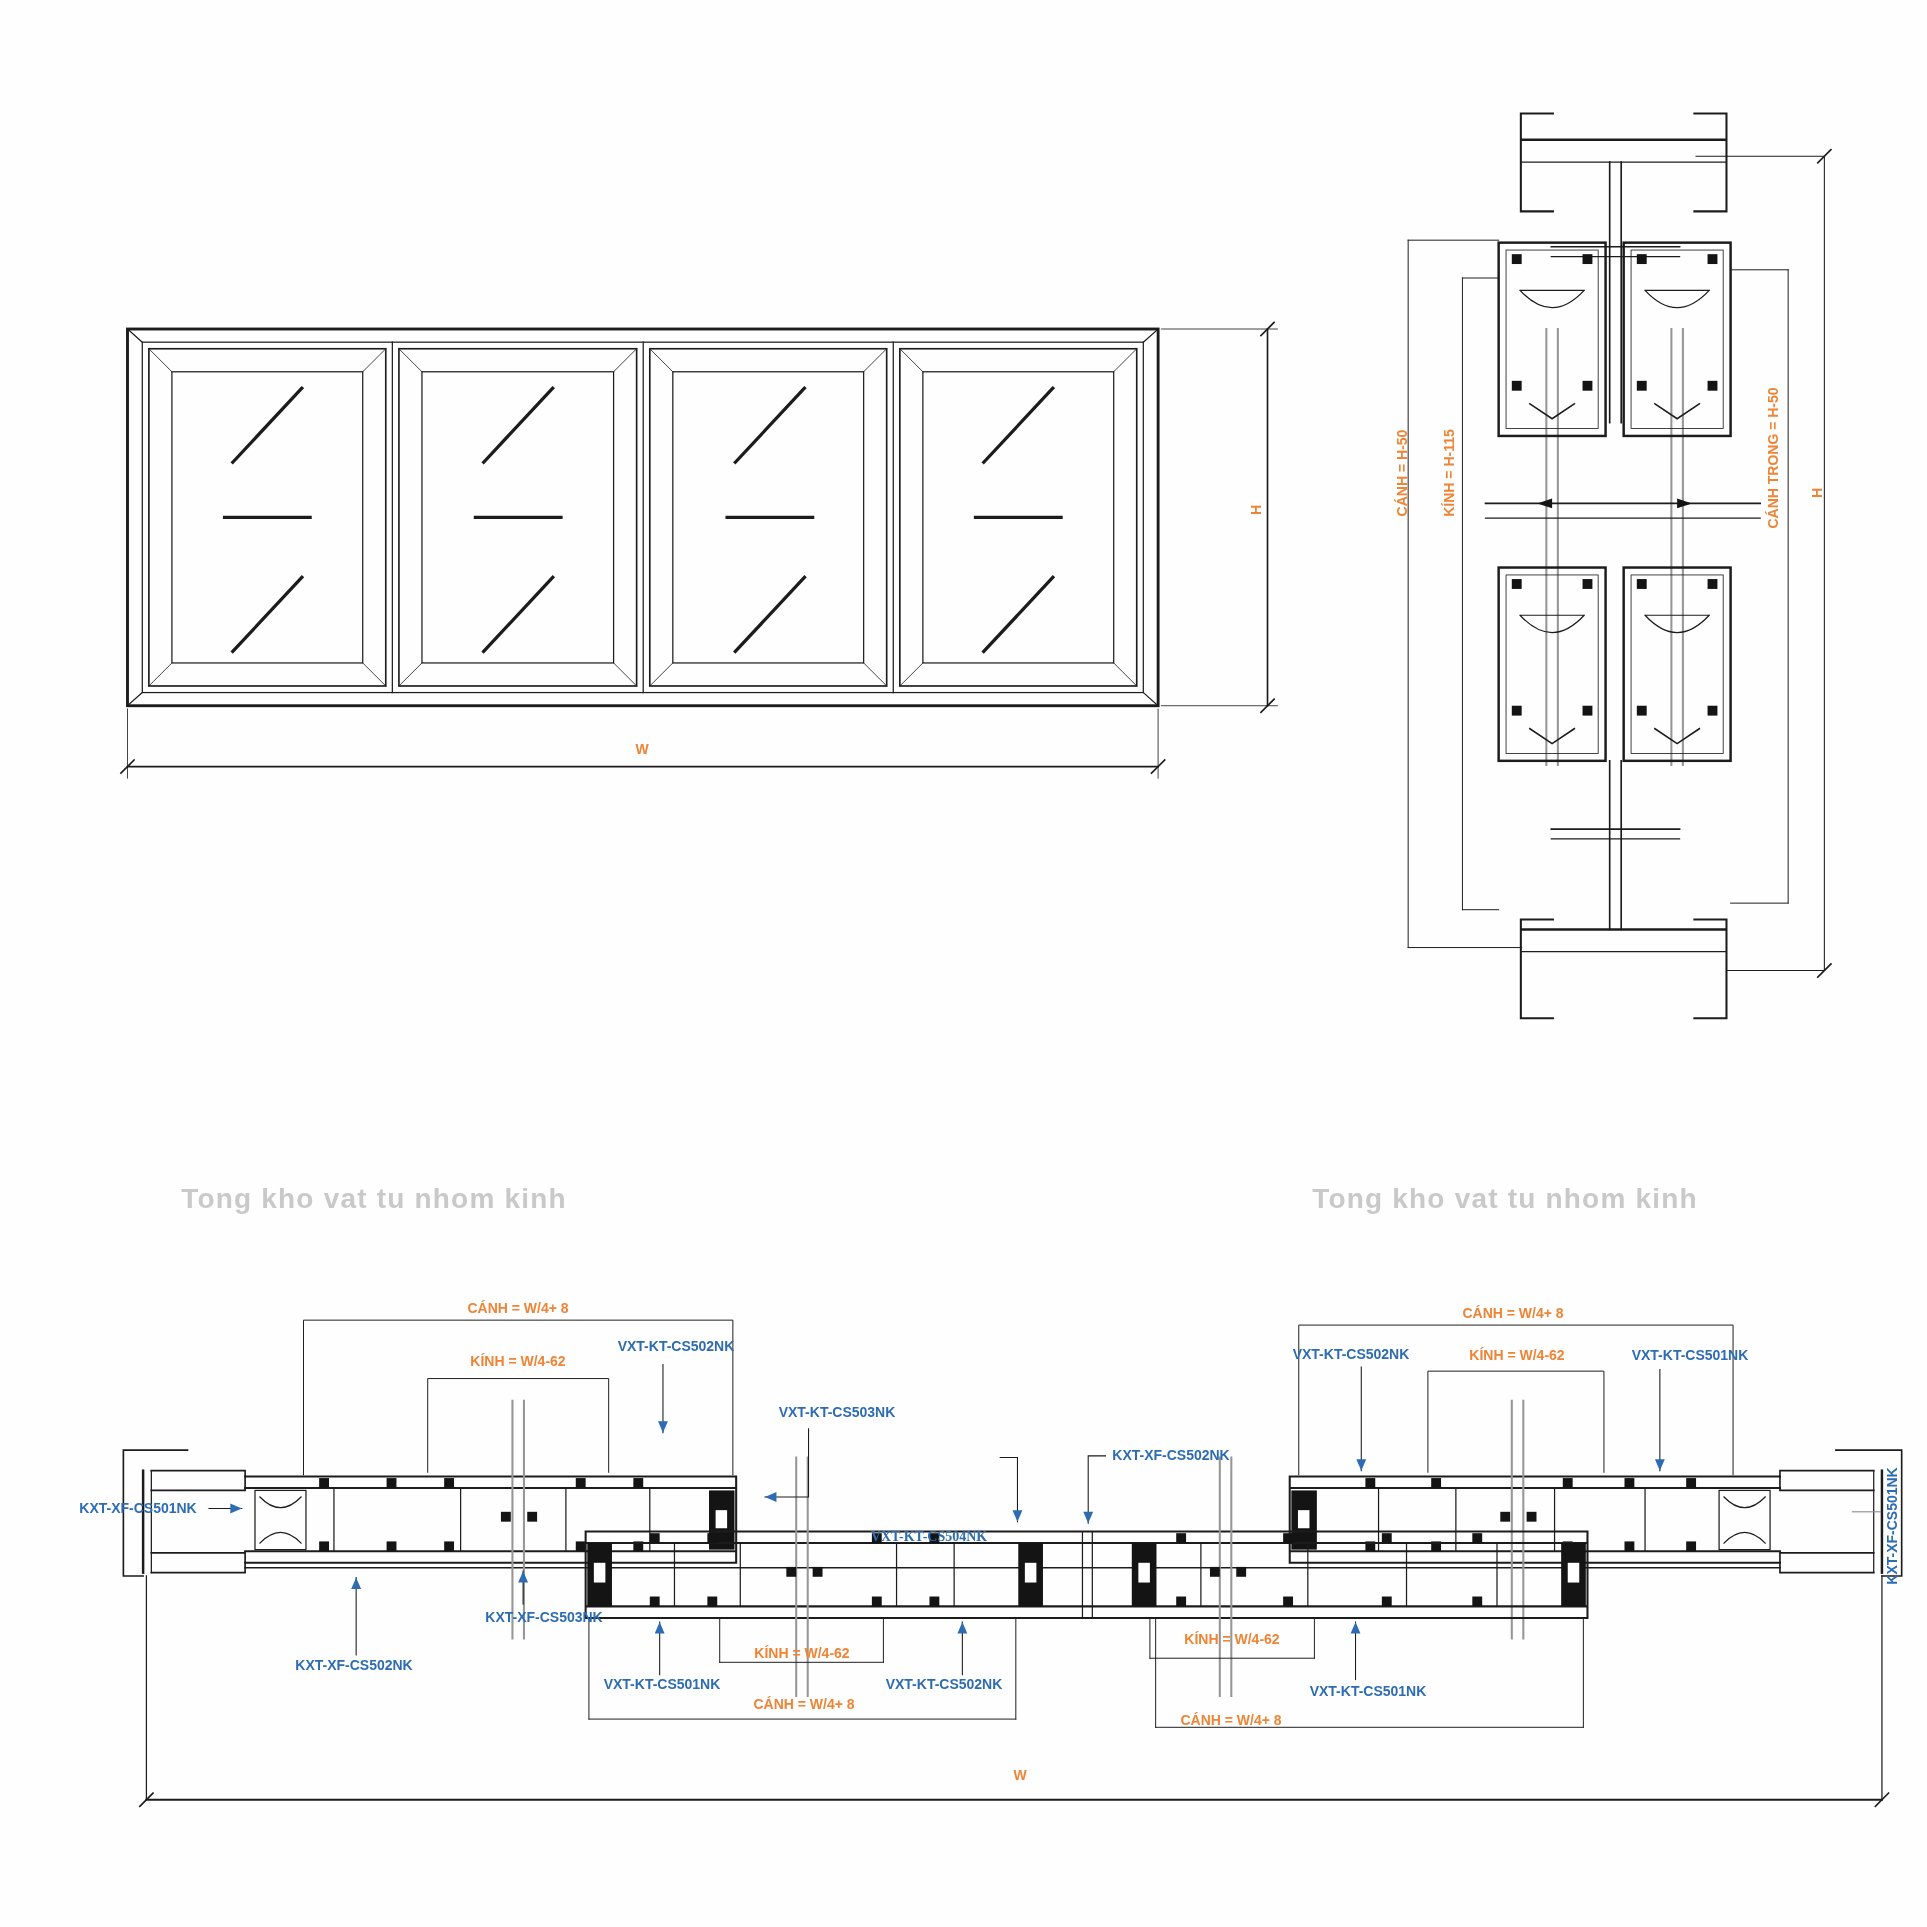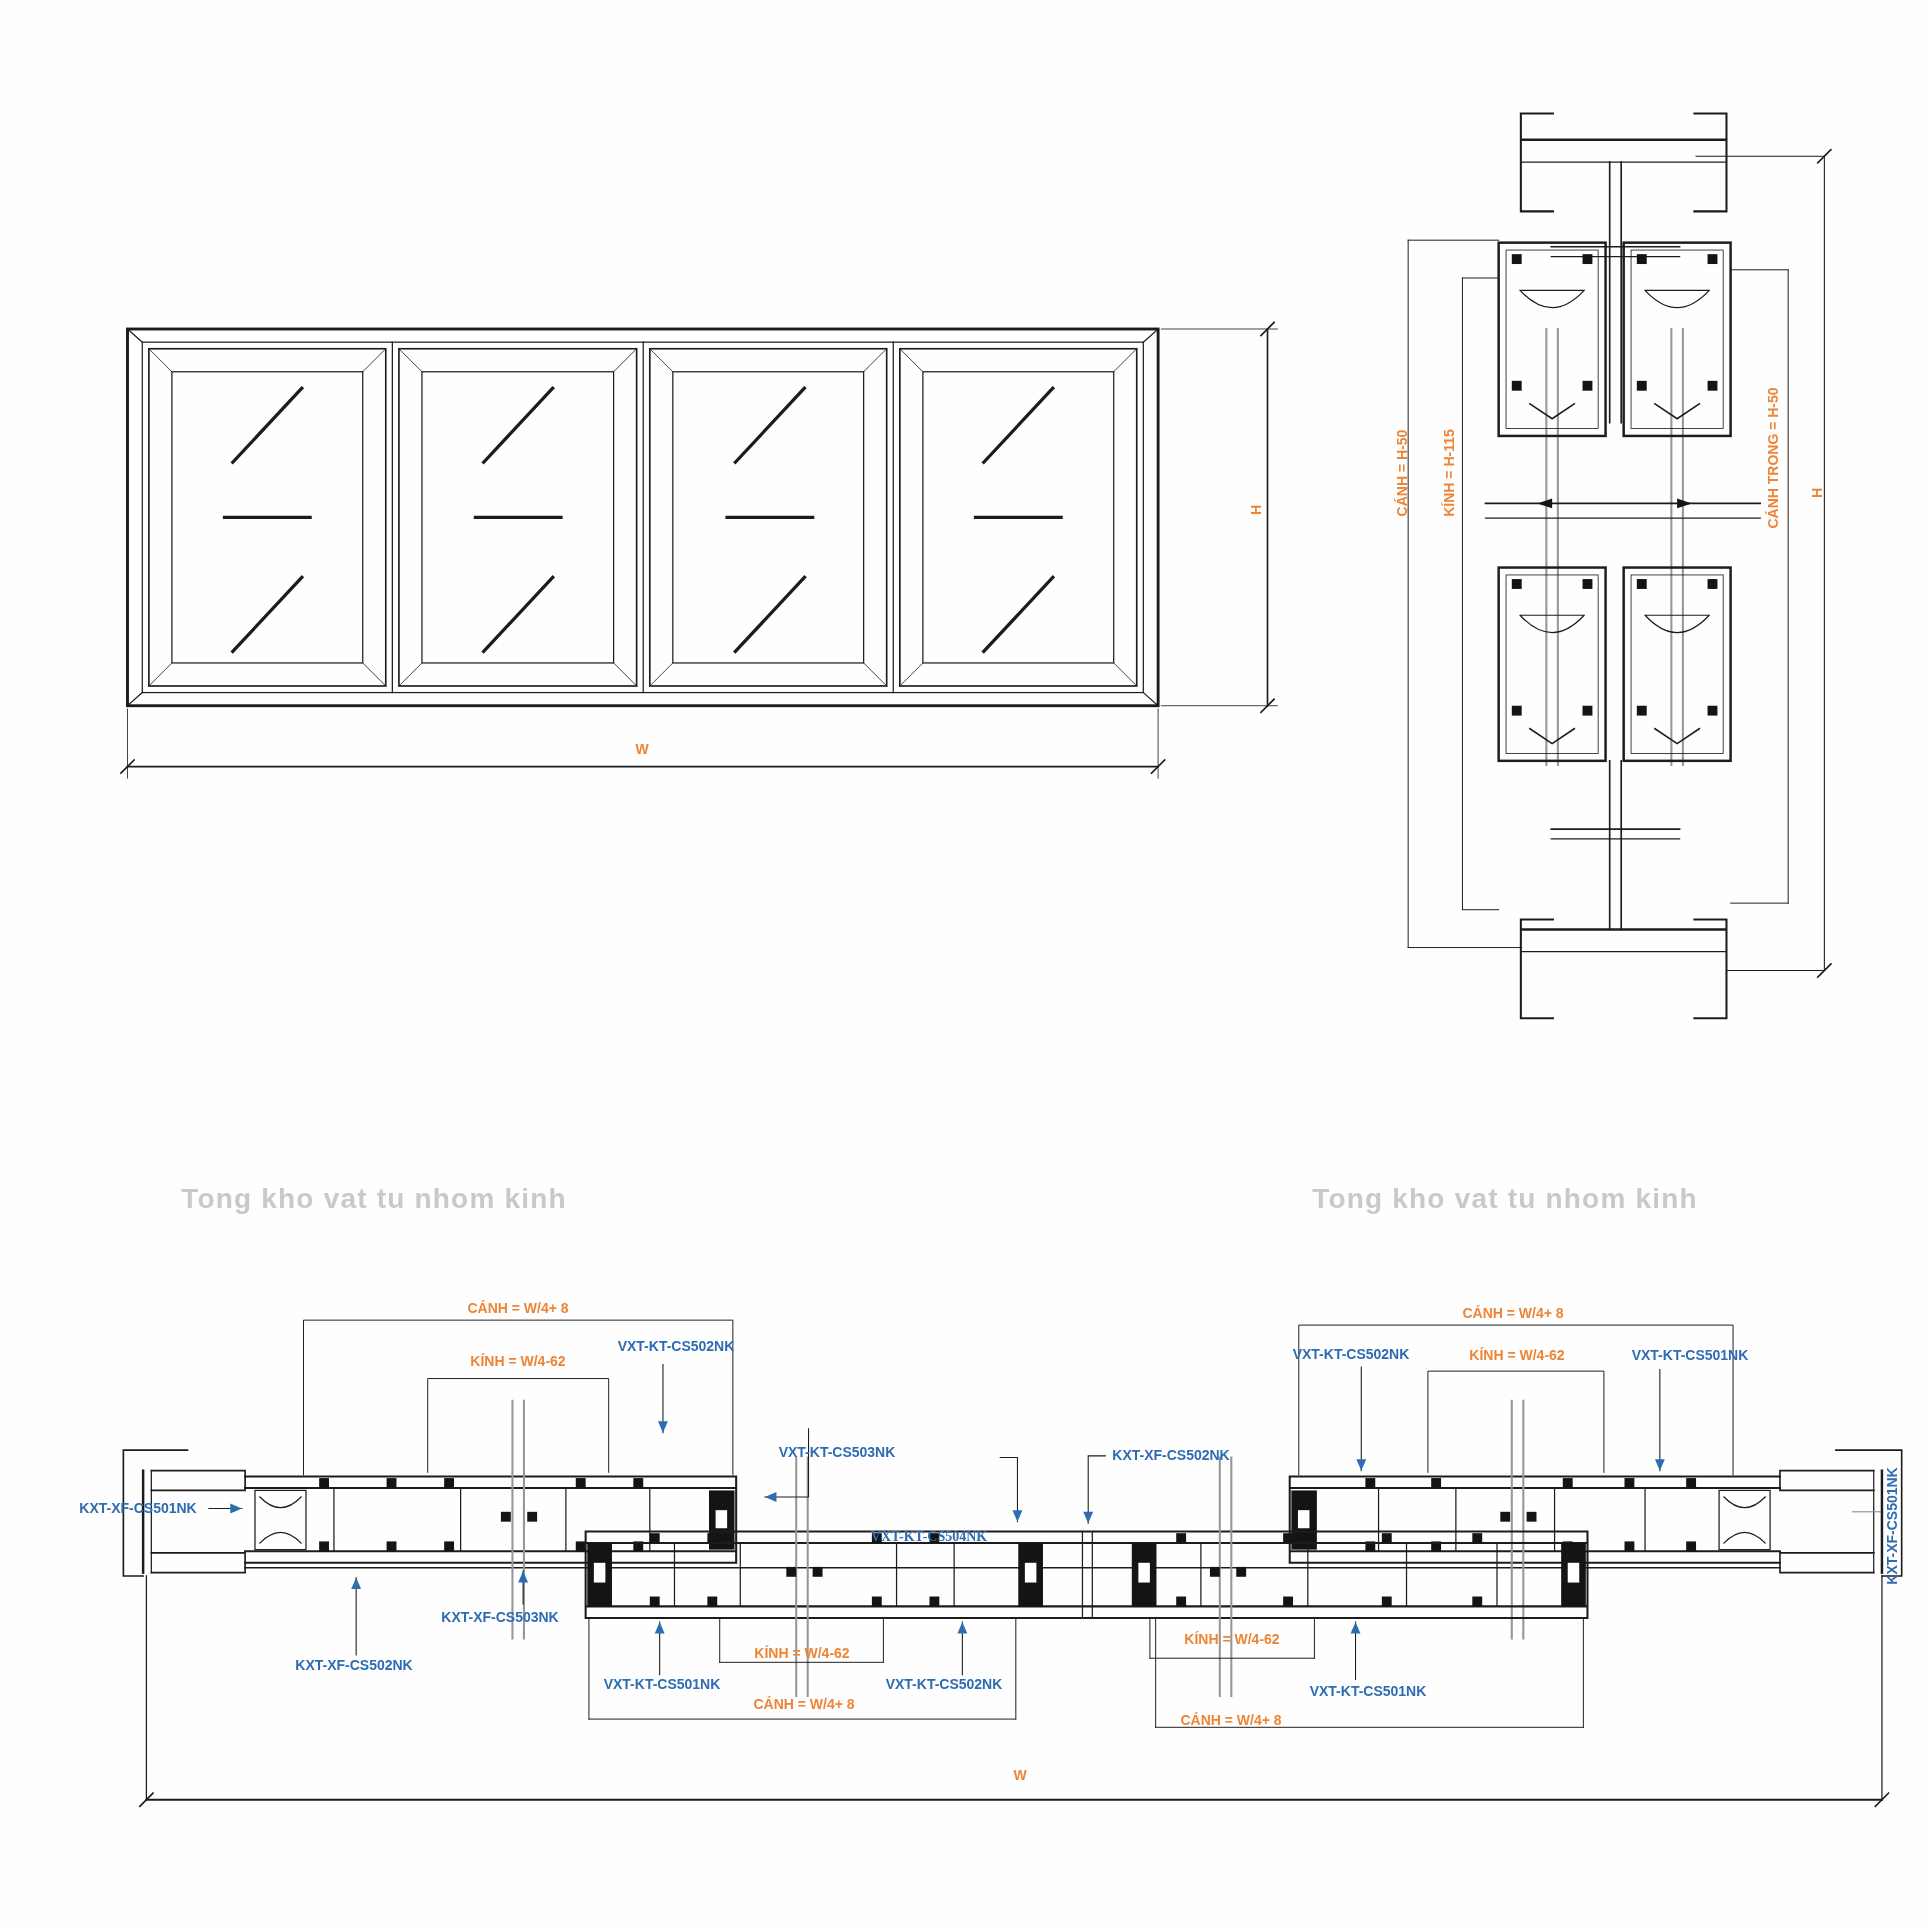--- a/index.html
+++ b/index.html
@@ -312,25 +312,25 @@
       <span class="ann orange" style="left: 642px; top: 749px;">W</span>
       <span class="ann orange rot" style="left: 1256px; top: 510px;">H</span>
       <span class="ann orange rot" style="left: 1402px; top: 473px;">CÁNH = H-50</span>
       <span class="ann orange rot" style="left: 1449px; top: 473px;">KÍNH = H-115</span>
       <span class="ann orange rot" style="left: 1773px; top: 458px;">CÁNH TRONG = H-50</span>
       <span class="ann orange rot" style="left: 1817px; top: 493px;">H</span>
       <span class="ann orange" style="left: 518px; top: 1308px;">CÁNH = W/4+ 8</span>
       <span class="ann orange" style="left: 518px; top: 1361px;">KÍNH = W/4-62</span>
       <span class="ann blue" style="left: 676px; top: 1346px;">VXT-KT-CS502NK</span>
       <span class="ann blue" style="left: 138px; top: 1508px;">KXT-XF-CS501NK</span>
-      <span class="ann blue" style="left: 837px; top: 1412px; margin-top: 40px;">VXT-KT-CS503NK</span>
+      <span class="ann blue" style="left: 837px; top: 1412px;">VXT-KT-CS503NK</span>
       <span class="ann blue" style="left: 929px; top: 1537px; font-family: Liberation Serif, serif;">VXT-KT-CS504NK</span>
       <span class="ann blue" style="left: 1171px; top: 1455px;">KXT-XF-CS502NK</span>
       <span class="ann blue" style="left: 354px; top: 1665px;">KXT-XF-CS502NK</span>
-      <span class="ann blue" style="left: 500px; top: 1617px;">KXT-XF-CS503NK</span>
+      <span class="ann blue" style="left: 544px; top: 1617px;">KXT-XF-CS503NK</span>
       <span class="ann blue" style="left: 662px; top: 1684px;">VXT-KT-CS501NK</span>
       <span class="ann orange" style="left: 802px; top: 1653px;">KÍNH = W/4-62</span>
       <span class="ann blue" style="left: 944px; top: 1684px;">VXT-KT-CS502NK</span>
       <span class="ann orange" style="left: 804px; top: 1704px;">CÁNH = W/4+ 8</span>
       <span class="ann orange" style="left: 1513px; top: 1313px;">CÁNH = W/4+ 8</span>
       <span class="ann blue" style="left: 1351px; top: 1354px;">VXT-KT-CS502NK</span>
       <span class="ann orange" style="left: 1517px; top: 1355px;">KÍNH = W/4-62</span>
       <span class="ann blue" style="left: 1690px; top: 1355px;">VXT-KT-CS501NK</span>
       <span class="ann orange" style="left: 1232px; top: 1639px;">KÍNH = W/4-62</span>
       <span class="ann blue" style="left: 1368px; top: 1691px;">VXT-KT-CS501NK</span>

